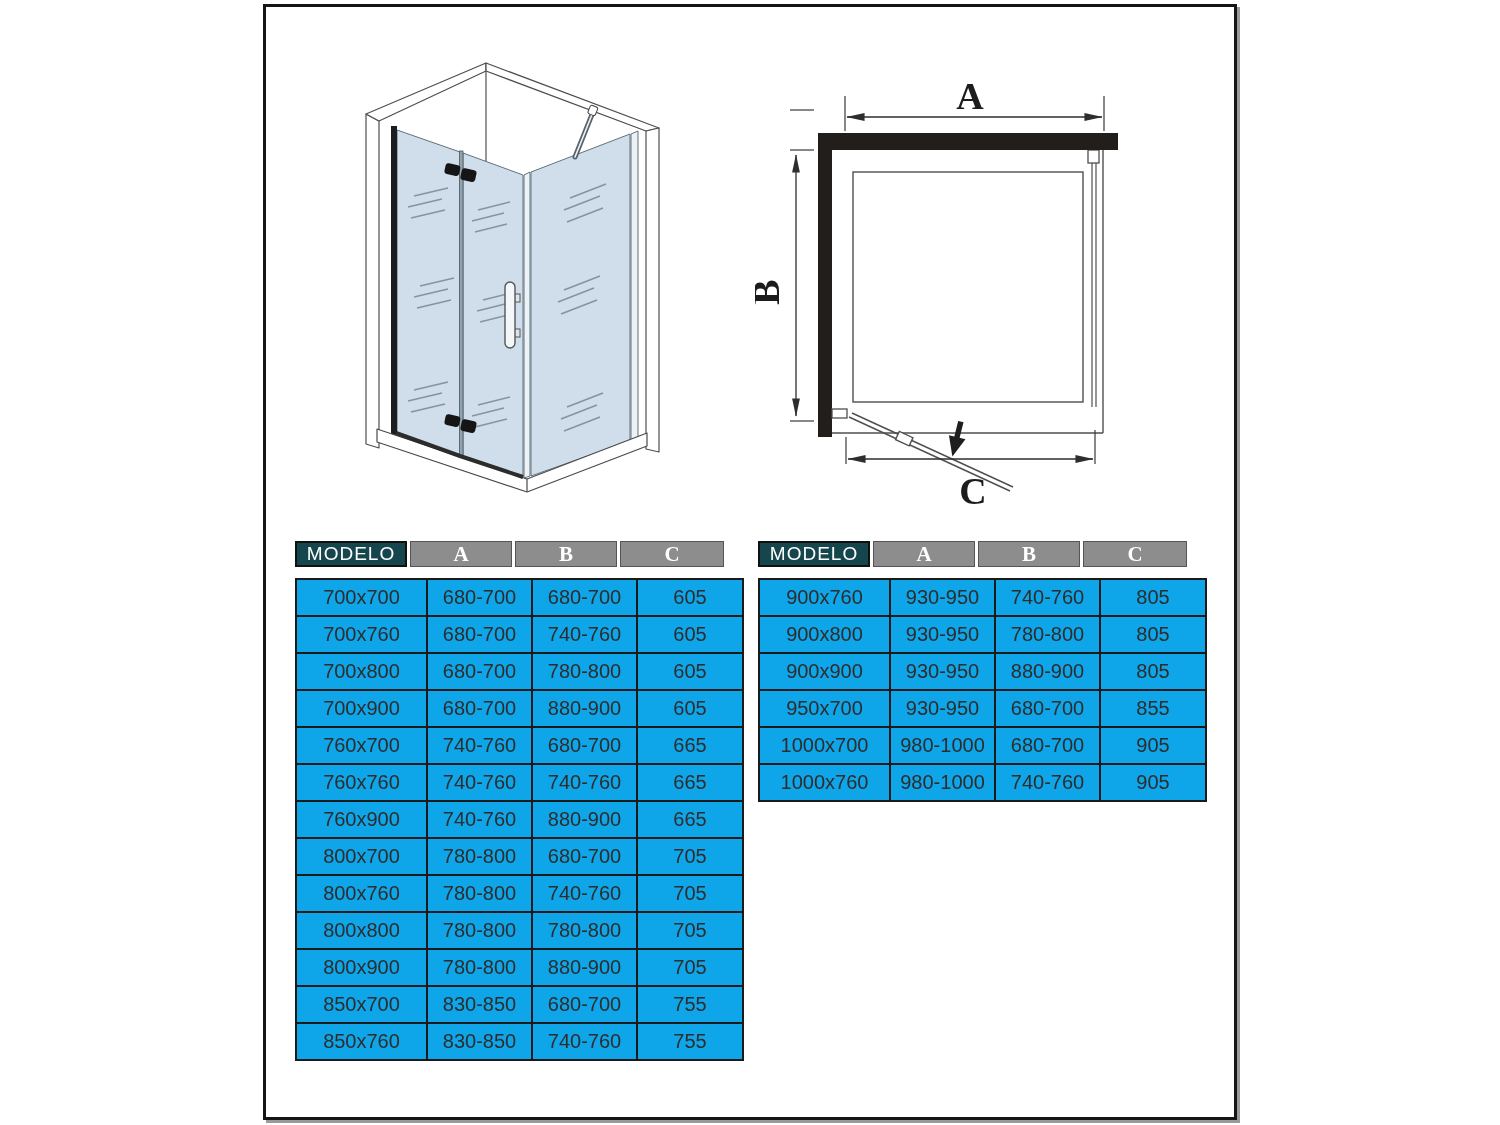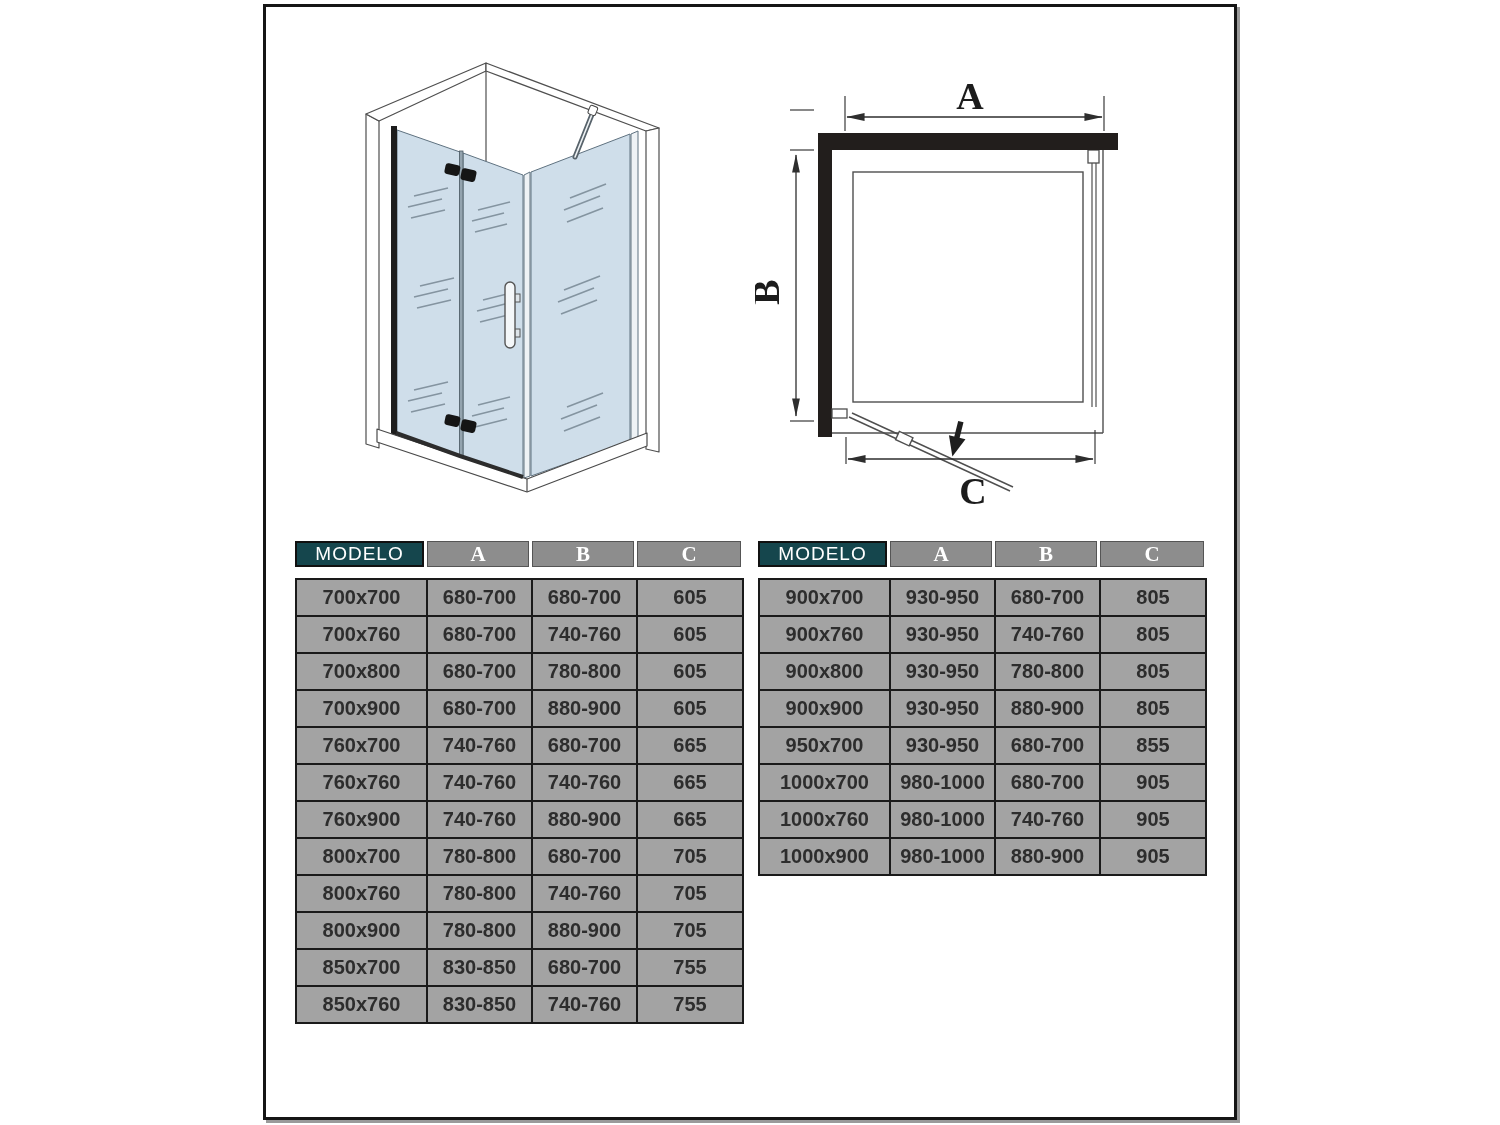--- a/index.html
+++ b/index.html
@@ -13,22 +13,22 @@
   .dim-label{font-family:"Liberation Serif",serif;font-weight:bold;font-size:38px;fill:#1c1c1c;}
   .tbl{position:absolute;width:447px;}
   .tbl-left{left:29px;top:534px;}
   .tbl-right{left:492px;top:534px;}
   .thead{display:flex;gap:3px;margin-bottom:11px;}
   .th{box-sizing:border-box;height:26px;display:flex;align-items:center;justify-content:center;
       color:#ffffff;background:#8d8d8d;border:1px solid #555;
       font-family:"Liberation Serif",serif;font-weight:bold;font-size:21px;}
   .th-modelo{background:#15464d;border:2px solid #111;
       font-family:"Liberation Sans",sans-serif;font-weight:normal;font-size:19px;letter-spacing:1px;}
-  .w0{width:129px;}.w1{width:102px;}.w2{width:102px;}.w3{width:104px;}
-  table.grid{border-collapse:collapse;table-layout:fixed;width:447px;background:#a3a3a3;font-weight:bold;}
+  .w0{width:112px;}.w1{width:102px;}.w2{width:102px;}.w3{width:104px;}
+  table.grid{border-collapse:collapse;table-layout:fixed;width:447px;background:#0ea5e9;}
   table.grid td{box-sizing:border-box;border:2px solid #1a1a1a;height:37px;text-align:center;
       vertical-align:middle;font-size:20px;color:#2d2d2d;padding:0;}
   col.c0{width:131px;}col.c1{width:105px;}col.c2{width:105px;}col.c3{width:106px;}
 </style>
 </head>
 <body>
 
 <div class="canvas">
   <div class="frame">
 
@@ -250,20 +250,26 @@
               <td>680-700</td>
               <td>705</td>
             </tr>
             <tr>
               <td>800x760</td>
               <td>780-800</td>
               <td>740-760</td>
               <td>705</td>
             </tr>
             <tr>
+              <td>800x800</td>
+              <td>780-800</td>
+              <td>780-800</td>
+              <td>705</td>
+            </tr>
+            <tr>
               <td>800x900</td>
               <td>780-800</td>
               <td>880-900</td>
               <td>705</td>
             </tr>
             <tr>
               <td>850x700</td>
               <td>830-850</td>
               <td>680-700</td>
               <td>755</td>
@@ -287,26 +293,20 @@
       </div>
       <table class="grid">
         <colgroup>
             <col class="c0">
             <col class="c1">
             <col class="c2">
             <col class="c3">
           </colgroup>
         <tbody>
             <tr>
-              <td>900x700</td>
-              <td>930-950</td>
-              <td>680-700</td>
-              <td>805</td>
-            </tr>
-            <tr>
               <td>900x760</td>
               <td>930-950</td>
               <td>740-760</td>
               <td>805</td>
             </tr>
             <tr>
               <td>900x800</td>
               <td>930-950</td>
               <td>780-800</td>
               <td>805</td>
@@ -328,24 +328,18 @@
               <td>980-1000</td>
               <td>680-700</td>
               <td>905</td>
             </tr>
             <tr>
               <td>1000x760</td>
               <td>980-1000</td>
               <td>740-760</td>
               <td>905</td>
             </tr>
-            <tr>
-              <td>1000x900</td>
-              <td>980-1000</td>
-              <td>880-900</td>
-              <td>905</td>
-            </tr>
           </tbody>
       </table>
     </div>
 
   </div>
 </div>
 
 </body></html>

